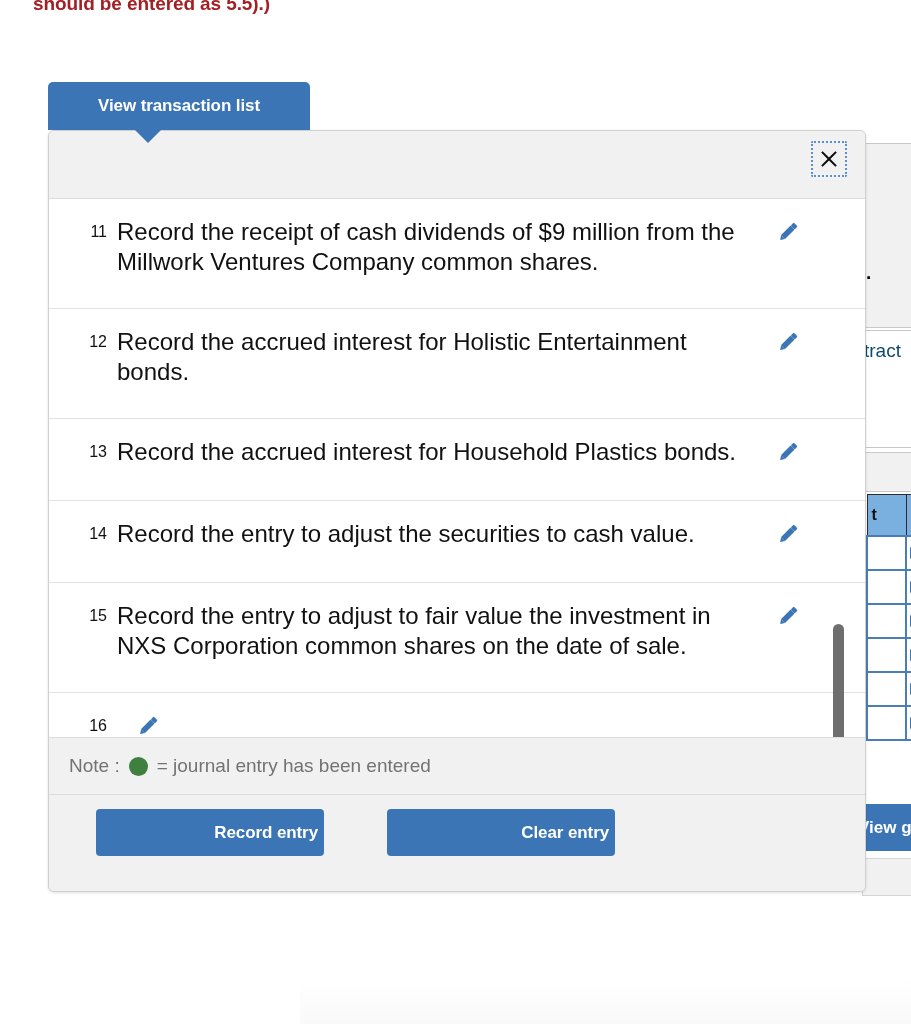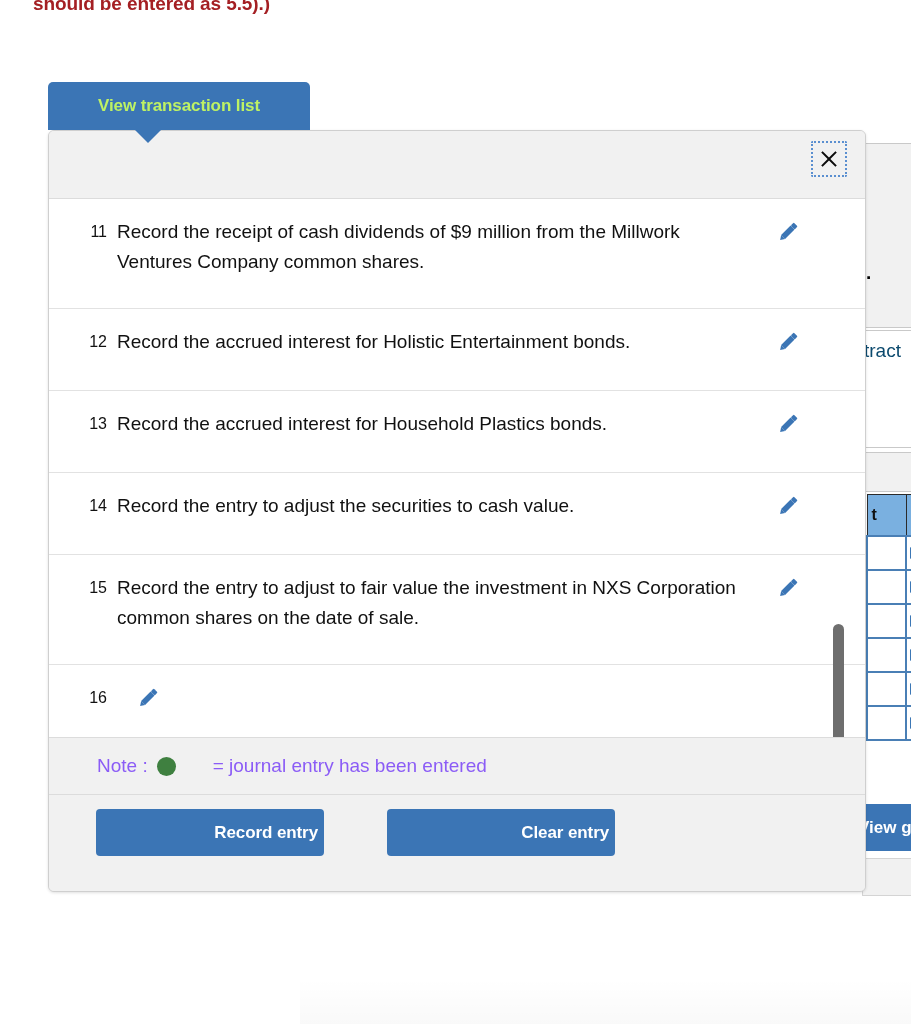--- a/index.html
+++ b/index.html
@@ -158,21 +158,21 @@
   
   #view-transaction-list-tab {
     position: absolute;
     left: 48px;
     top: 82px;
     width: 262px;
     height: 48px;
     background: #3b75b5;
     border: none;
     border-radius: 5px 5px 0 0;
-    color: #bef264;
+    color: #ffffff;
     font-size: 17px;
     font-weight: bold;
     font-family: "Liberation Sans", sans-serif;
     cursor: pointer;
     z-index: 40;
     letter-spacing: -0.1px;
   }
   
   #tab-notch {
     position: absolute;
@@ -254,21 +254,21 @@
     flex: 0 0 68px;
     text-align: right;
     padding-right: 10px;
     font-size: 16px;
     color: #111;
     box-sizing: border-box;
     line-height: 30px;
   }
   .transaction-text {
     flex: 1 1 auto;
-    font-size: 19px;
+    font-size: 24px;
     color: #111;
     line-height: 30px;
     padding-right: 20px;
     max-width: 620px;
   }
   .transaction-edit {
     flex: 0 0 62px;
     width: 62px;
     display: flex;
     justify-content: center;
@@ -301,22 +301,21 @@
     height: 57px;
     background: #f1f1f1;
     display: flex;
     align-items: center;
     padding-left: 20px;
     border-bottom: 1px solid #dcdcdc;
     box-sizing: border-box;
   }
   .note-label {
     font-size: 19px;
-    color: #8b5cf6;
-    margin-left: 28px;
+    color: #737373;
   }
   #note-green-dot {
     display: inline-block;
     width: 19px;
     height: 19px;
     border-radius: 50%;
     background: #3f8040;
     margin: 0 9px 0 9px;
     vertical-align: middle;
   }

